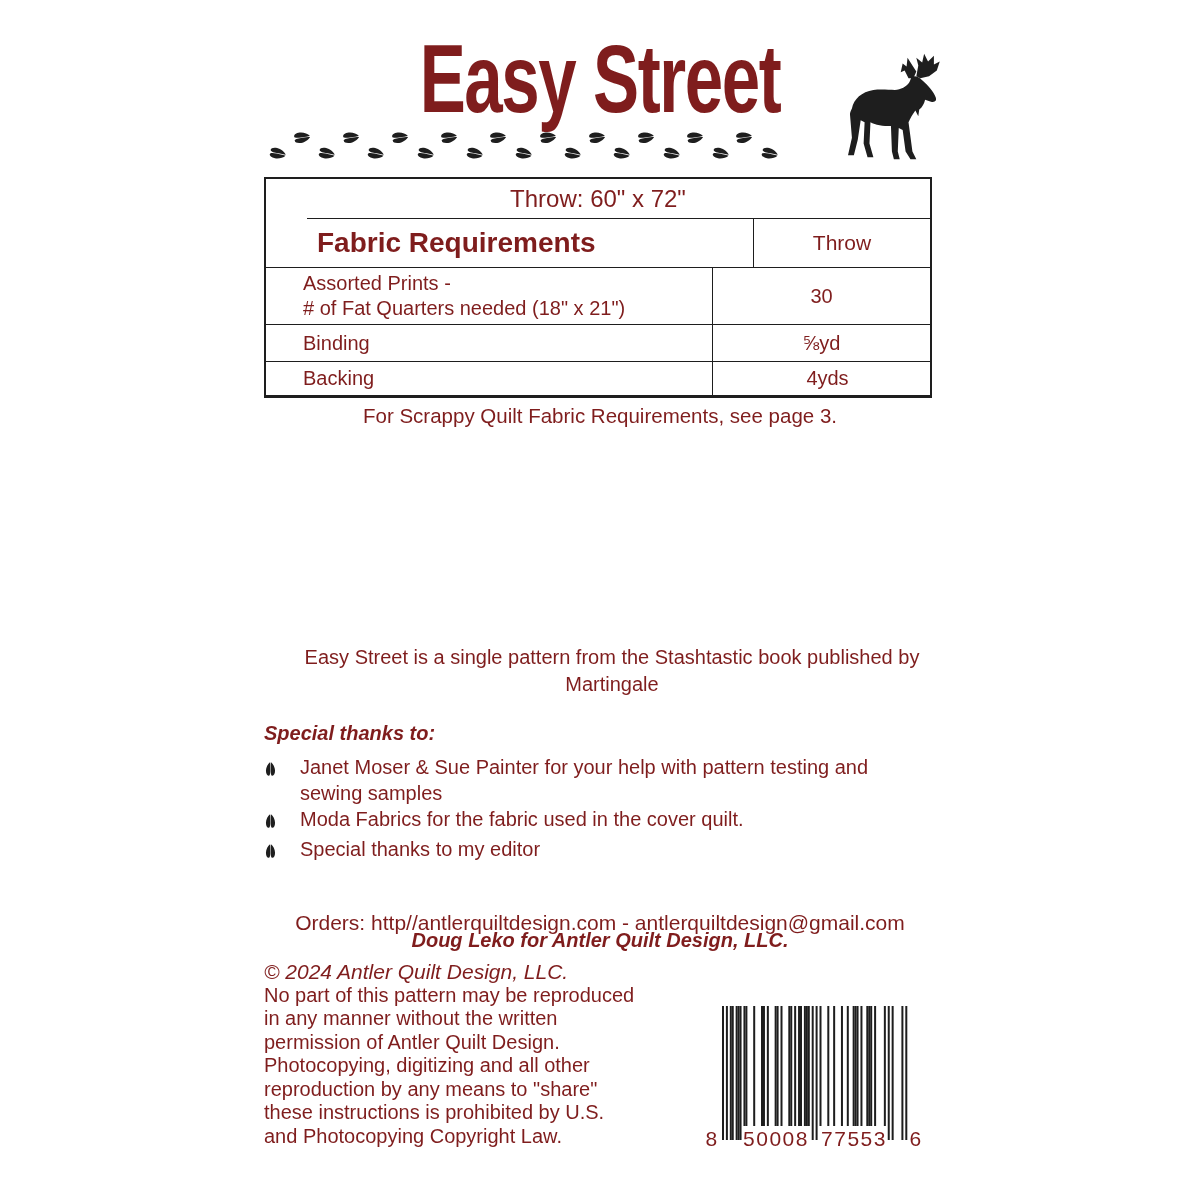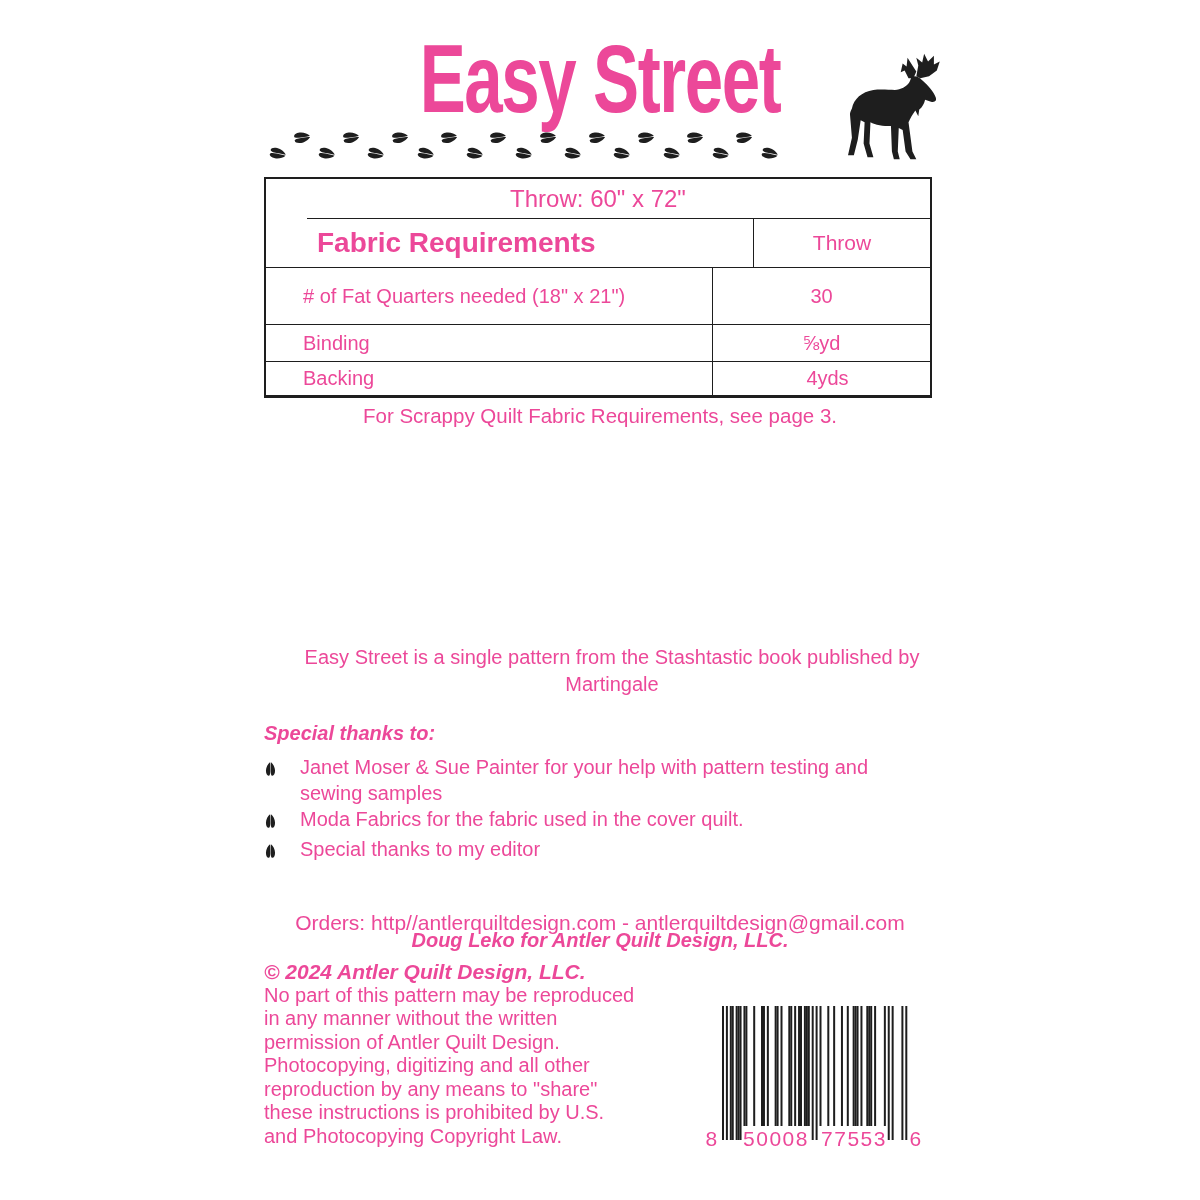--- a/index.html
+++ b/index.html
@@ -1,18 +1,18 @@
 <!DOCTYPE html>
 <html><head>
 <meta charset="utf-8">
 <style>
   html,body { margin:0; padding:0; background:#fff; }
   .page {
     position:relative; width:1200px; height:1200px; background:#ffffff;
-    font-family:"Liberation Sans", sans-serif; color:#ec4899; overflow:hidden;
+    font-family:"Liberation Sans", sans-serif; color:#7f1d1d; overflow:hidden;
   }
   
   .title {
     position:absolute; top:33px; left:0; width:1200px; text-align:center;
     font-size:96px; line-height:92px; font-weight:600; letter-spacing:-2px;
     transform:scaleX(0.72);
   }
   .moose { position:absolute; left:830px; top:46px; }
   .tracks { position:absolute; left:266px; top:130px; width:524px; height:34px; }
   .track { position:absolute; }
@@ -42,21 +42,21 @@
   .thanks-heading { font-style:italic; font-weight:700; margin-bottom:9px; }
   .thanks-item { display:flex; line-height:26px; }
   .bullet { width:36px; flex:0 0 36px; padding-top:4px; }
   .thanks-text { max-width:592px; }
   .designer { position:absolute; top:882px; left:0; width:1200px; text-align:center;
               font-size:20px; font-style:italic; font-weight:600;margin-top:47px; }
   .orders { position:absolute; top:911px; left:0; width:1200px; text-align:center; font-size:21px; }
   
   .copyright { position:absolute; left:264px; top:960px; width:400px;
                font-size:20px; line-height:23.5px; }
-  .copyright-first { font-style:italic; font-weight:700; font-size:21px; }
+  .copyright-first { font-style:italic; font-weight:400; font-size:21px; }
   .barcode { position:absolute; left:700px; top:1006px; width:235px; height:150px; }
   .bars { position:absolute; left:22px; top:0; }
   .bc-digit { position:absolute; top:121px; font-size:21px; letter-spacing:1.5px; text-align:center; }
   .bc-first { left:0; width:24px; }
   .bc-g1 { left:42px; width:68px; }
   .bc-g2 { left:120px; width:68px; }
   .bc-last { left:204px; width:24px; }
   .defs { position:absolute; width:0; height:0; overflow:hidden; }
 </style>
 </head>
@@ -164,20 +164,21 @@
   <div class="req-table">
     <div class="t-row t-size">
       <span>Throw: 60" x 72"</span>
     </div>
     <div class="t-row row-fr">
       <div class="t-left">Fabric Requirements</div>
       <div class="t-right">Throw</div>
     </div>
     <div class="t-row row-a">
       <div class="t-left">
+        <div class="t-label">Assorted Prints -</div>
         <div class="t-label"># of Fat Quarters  needed (18" x 21")</div>
       </div>
       <div class="t-right">30</div>
     </div>
     <div class="t-row row-b">
       <div class="t-left">
           <div class="t-label">Binding</div>
         </div>
       <div class="t-right">⅝yd</div>
     </div>

